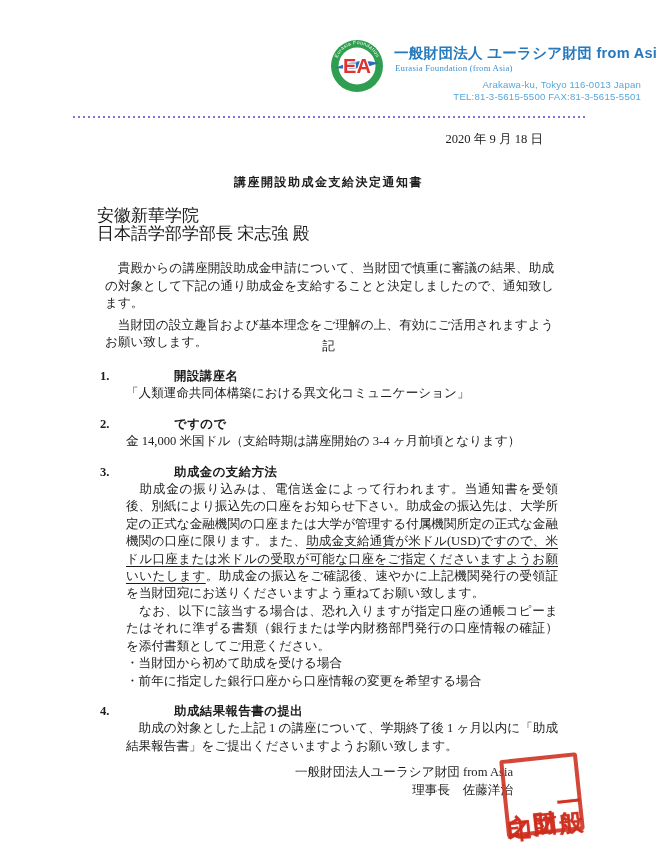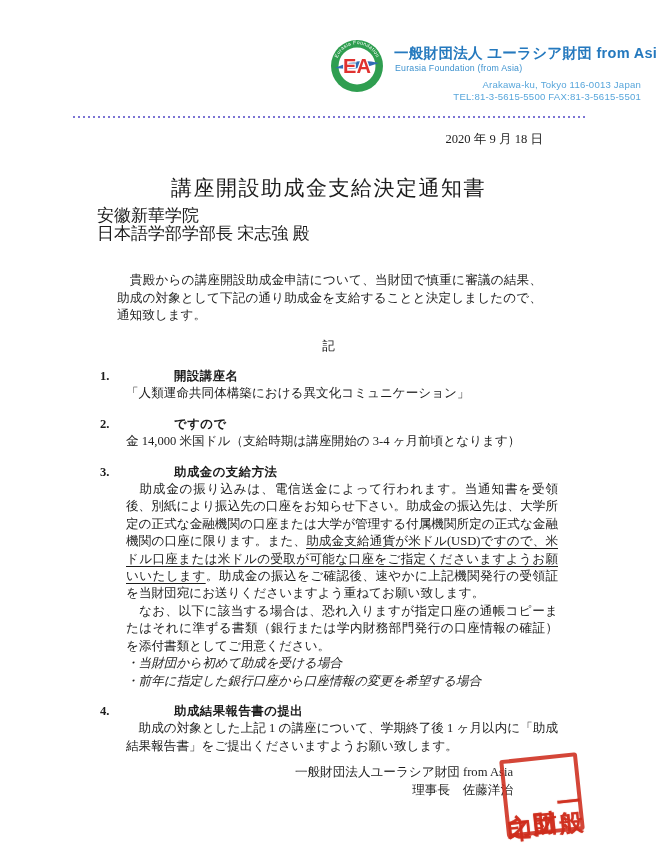--- a/index.html
+++ b/index.html
@@ -7,52 +7,52 @@
     position:relative;width:657px;height:844px;background:#ffffff;overflow:hidden;
     font-family:"Liberation Serif","DejaVu Serif",serif;color:#1c1c1c;
   }
   
   .logo{position:absolute;left:331px;top:40px;width:52px;height:52px;}
   .org-jp{
     position:absolute;left:394px;top:44px;font-family:"Liberation Sans","DejaVu Sans",sans-serif;
     font-size:14.5px;font-weight:bold;color:#2579be;letter-spacing:.3px;white-space:nowrap;
   }
   .org-en{
-    position:absolute;left:395px;top:63px;font-family:Liberation Sans, sans-serif;
+    position:absolute;left:395px;top:63px;font-family:Liberation Serif, serif;
     font-size:8.8px;color:#3f93cf;letter-spacing:.2px;white-space:nowrap;
   }
   .addr{
     position:absolute;right:16px;top:79px;text-align:right;
     font-family:"Liberation Sans","DejaVu Sans",sans-serif;
     font-size:9.6px;line-height:11.6px;color:#58a6db;letter-spacing:.2px;
   }
   .dotline{
     position:absolute;left:73px;top:116px;width:512px;height:2px;
     background:repeating-linear-gradient(to right,#7b74d4 0 2px,transparent 2px 5px);
   }
   
   .date{position:absolute;top:131px;right:114px;font-size:12.6px;white-space:nowrap;margin-left:30px;}
   .doc-title{
     position:absolute;top:174px;left:0;width:100%;text-align:center;
-    font-size:21px;font-weight:normal;letter-spacing:1.5px;
+    font-size:12px;font-weight:bold;letter-spacing:1.5px;
   }
   .recipient{position:absolute;left:97px;top:207px;font-size:17px;line-height:17.6px;}
   .intro{position:absolute;left:101px;top:256px;width:457px;font-size:12.6px;line-height:17.6px;
     text-align:justify;}
-  .intro p{margin:16px;}
+  .intro p{margin:4px;}
   .ki{position:absolute;top:338px;left:0;width:100%;text-align:center;font-size:12.6px;}
   .sections{position:absolute;left:100px;top:368px;width:458px;}
   .section{display:flex;margin-bottom:13px;font-size:12.6px;line-height:17.4px;}
   .sec-num{width:26px;flex:0 0 26px;font-weight:bold;font-family:"Liberation Serif",serif;}
   .sec-body{flex:1;}
   .sec-heading{font-weight:bold;font-family:"Liberation Sans","DejaVu Sans",sans-serif;
     font-size:12.4px;letter-spacing:.5px;margin-left:48px;}
   .sec-body p{margin:0;text-align:justify;}
   .ul{text-decoration:underline;text-underline-offset:3px;}
-  .bullet{text-align:left;font-style:italic;}
+  .bullet{text-align:left;}
   
   .signature{position:absolute;top:763px;right:144px;text-align:right;font-size:12.6px;
     line-height:18px;white-space:nowrap;}
   .seal{
     position:absolute;left:503px;top:756px;width:78px;height:78px;
     border:4px solid rgba(206,44,28,.88);border-radius:3px;
     transform:rotate(-6deg);display:flex;flex-direction:row-reverse;
     align-items:center;justify-content:center;gap:2px;padding:2px;box-sizing:border-box;
     background:rgba(255,255,255,.06);
   }
@@ -99,20 +99,21 @@
 
   <div class="doc-title">講座開設助成金支給決定通知書</div>
 
   <div class="recipient">
     <div>安徽新華学院</div>
     <div>日本語学部学部長 宋志強 殿</div>
   </div>
 
   <div class="intro">
     <p>　貴殿からの講座開設助成金申請について、当財団で慎重に審議の結果、助成の対象として下記の通り助成金を支給することと決定しましたので、通知致します。</p>
+    <p>　当財団の設立趣旨および基本理念をご理解の上、有効にご活用されますようお願い致します。</p>
   </div>
 
   <div class="ki">記</div>
 
   <div class="sections">
 
     <div class="section">
       <div class="sec-num">1.</div>
       <div class="sec-body">
         <div class="sec-heading">開設講座名</div>

